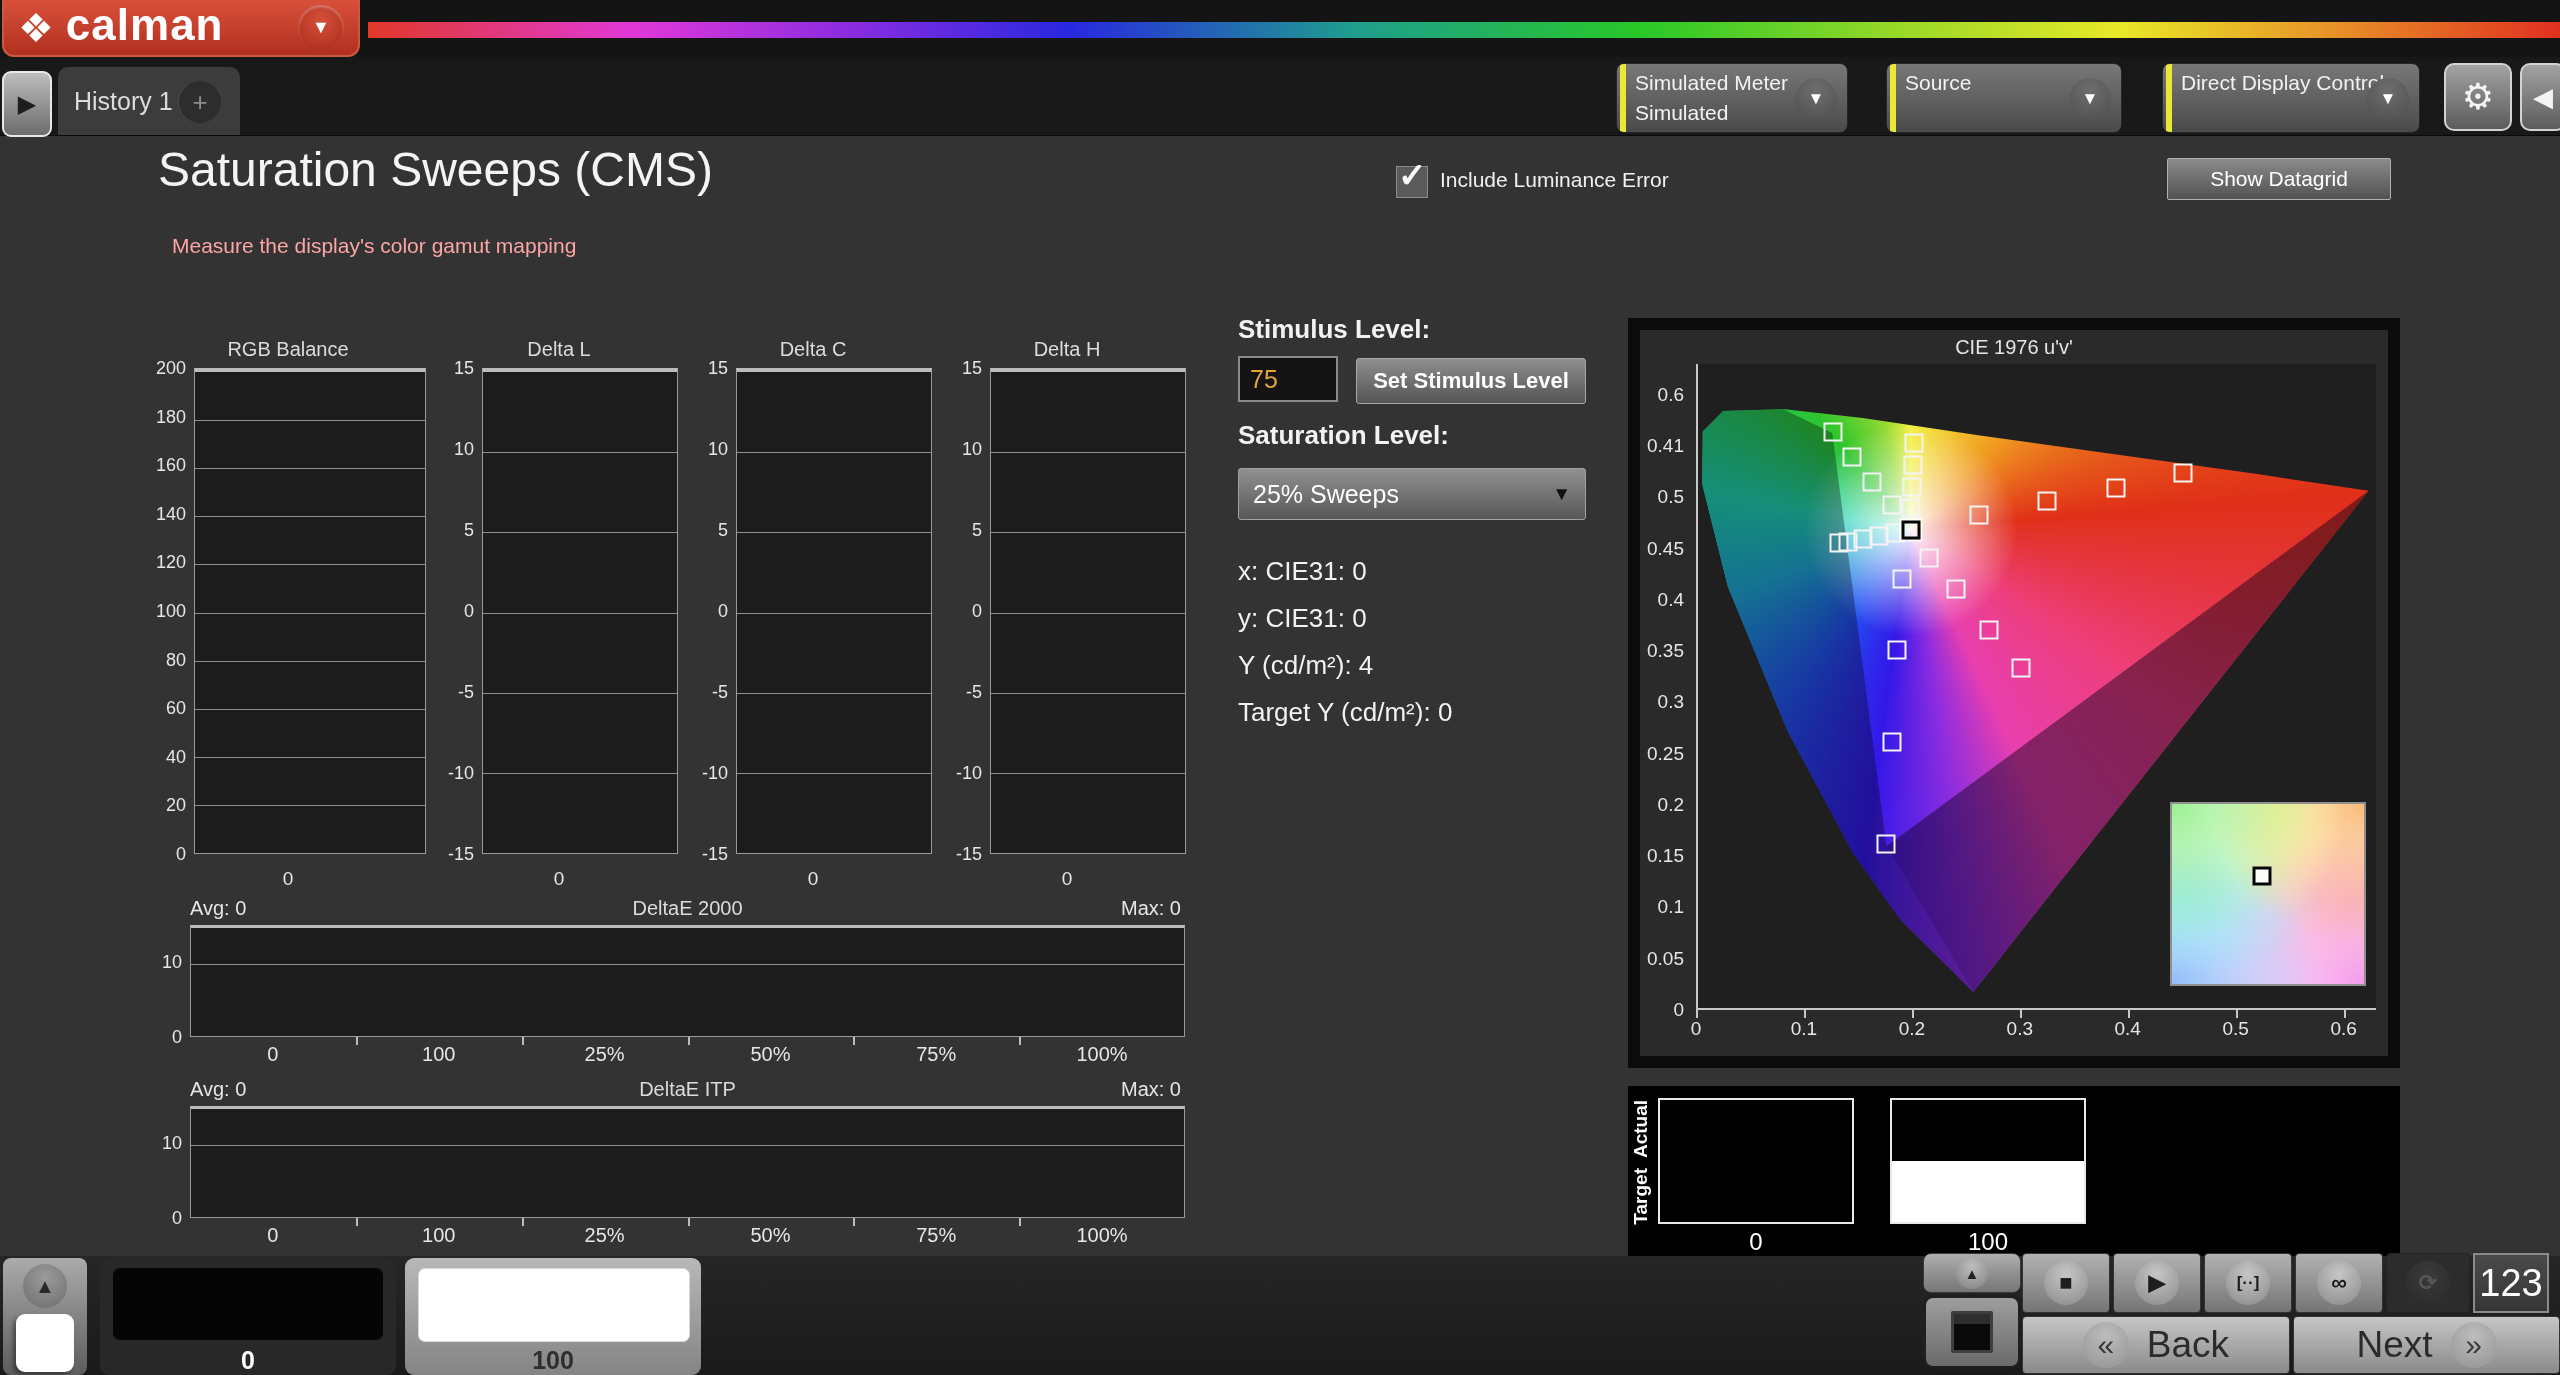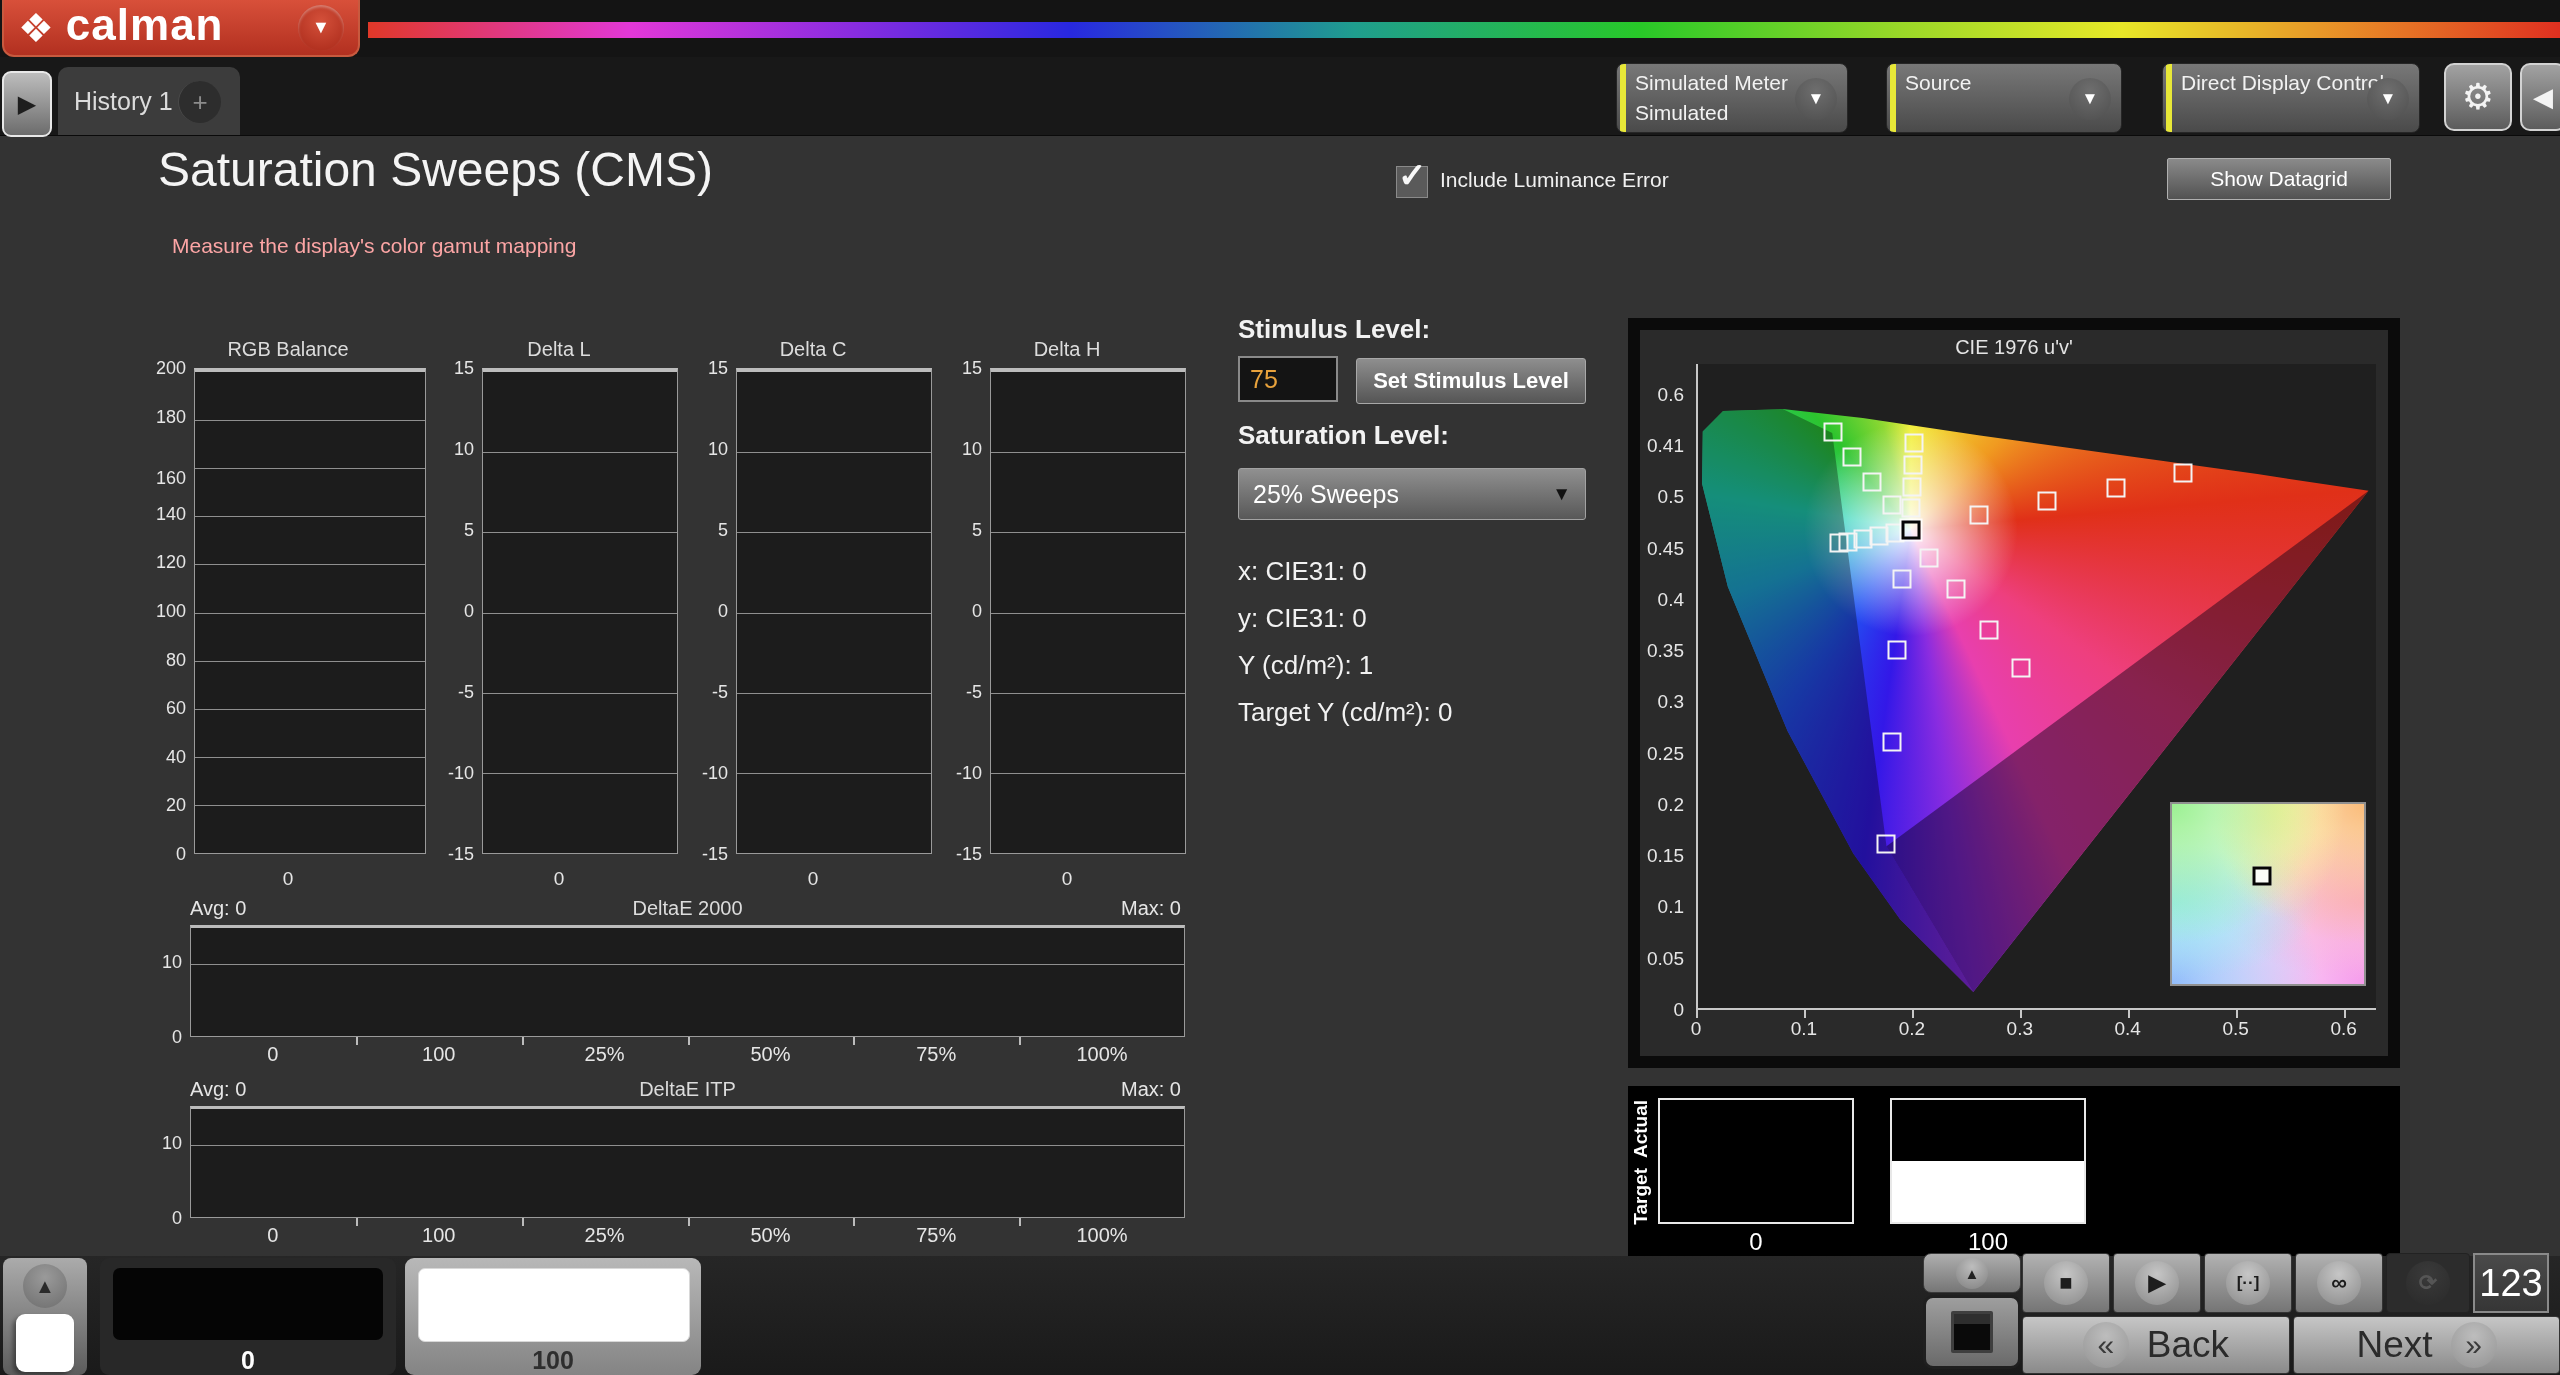--- a/index.html
+++ b/index.html
@@ -228,21 +228,21 @@
     <span class="tick">✓</span>
   </div>
   <div class="lum-label">Include Luminance Error</div>
   <div class="datagrid-btn">Show Datagrid</div>
 
   <div class="sc" style="left:150px;width:276px;">
     <div class="sc-title">RGB Balance</div>
     <div class="sc-yaxis" style="width:44px;">
         <div class="ylab" style="top: 0%;">200</div>
         <div class="ylab" style="top: 10%;">180</div>
-        <div class="ylab" style="top: 20%; margin-top: 13px;">160</div>
+        <div class="ylab" style="top: 20%;">160</div>
         <div class="ylab" style="top: 30%;">140</div>
         <div class="ylab" style="top: 40%;">120</div>
         <div class="ylab" style="top: 50%;">100</div>
         <div class="ylab" style="top: 60%;">80</div>
         <div class="ylab" style="top: 70%;">60</div>
         <div class="ylab" style="top: 80%;">40</div>
         <div class="ylab" style="top: 90%;">20</div>
         <div class="ylab" style="top: 100%;">0</div>
       </div>
     <div class="sc-plot" style="left:44px;">
@@ -378,21 +378,21 @@
   <div class="ctl-label" style="left:1238px;top:314px;">Stimulus Level:</div>
   <div class="stim-input">75</div>
   <div class="stim-btn">Set Stimulus Level</div>
   <div class="ctl-label" style="left:1238px;top:420px;">Saturation Level:</div>
   <div class="sat-dd">
     <span>25% Sweeps</span>
     <span class="sat-arrow">▼</span>
   </div>
   <div class="readout" style="top:556px;">x: CIE31: 0</div>
   <div class="readout" style="top:603px;text-align:center;">y: CIE31: 0</div>
-  <div class="readout" style="top:650px;">Y (cd/m²): 1</div>
+  <div class="readout" style="top:650px;">Y (cd/m²): 4</div>
   <div class="readout" style="top:697px;">Target Y (cd/m²): 0</div>
 
   <div class="cie-panel">
     <div class="cie-title">CIE 1976 u'v'</div>
     <div class="cie-yaxis">
         <div class="ylab" style="top: 4.7619%;">0.6</div>
         <div class="ylab" style="top: 12.6984%;">0.41</div>
         <div class="ylab" style="top: 20.6349%;">0.5</div>
         <div class="ylab" style="top: 28.5714%;">0.45</div>
         <div class="ylab" style="top: 36.5079%;">0.4</div>

